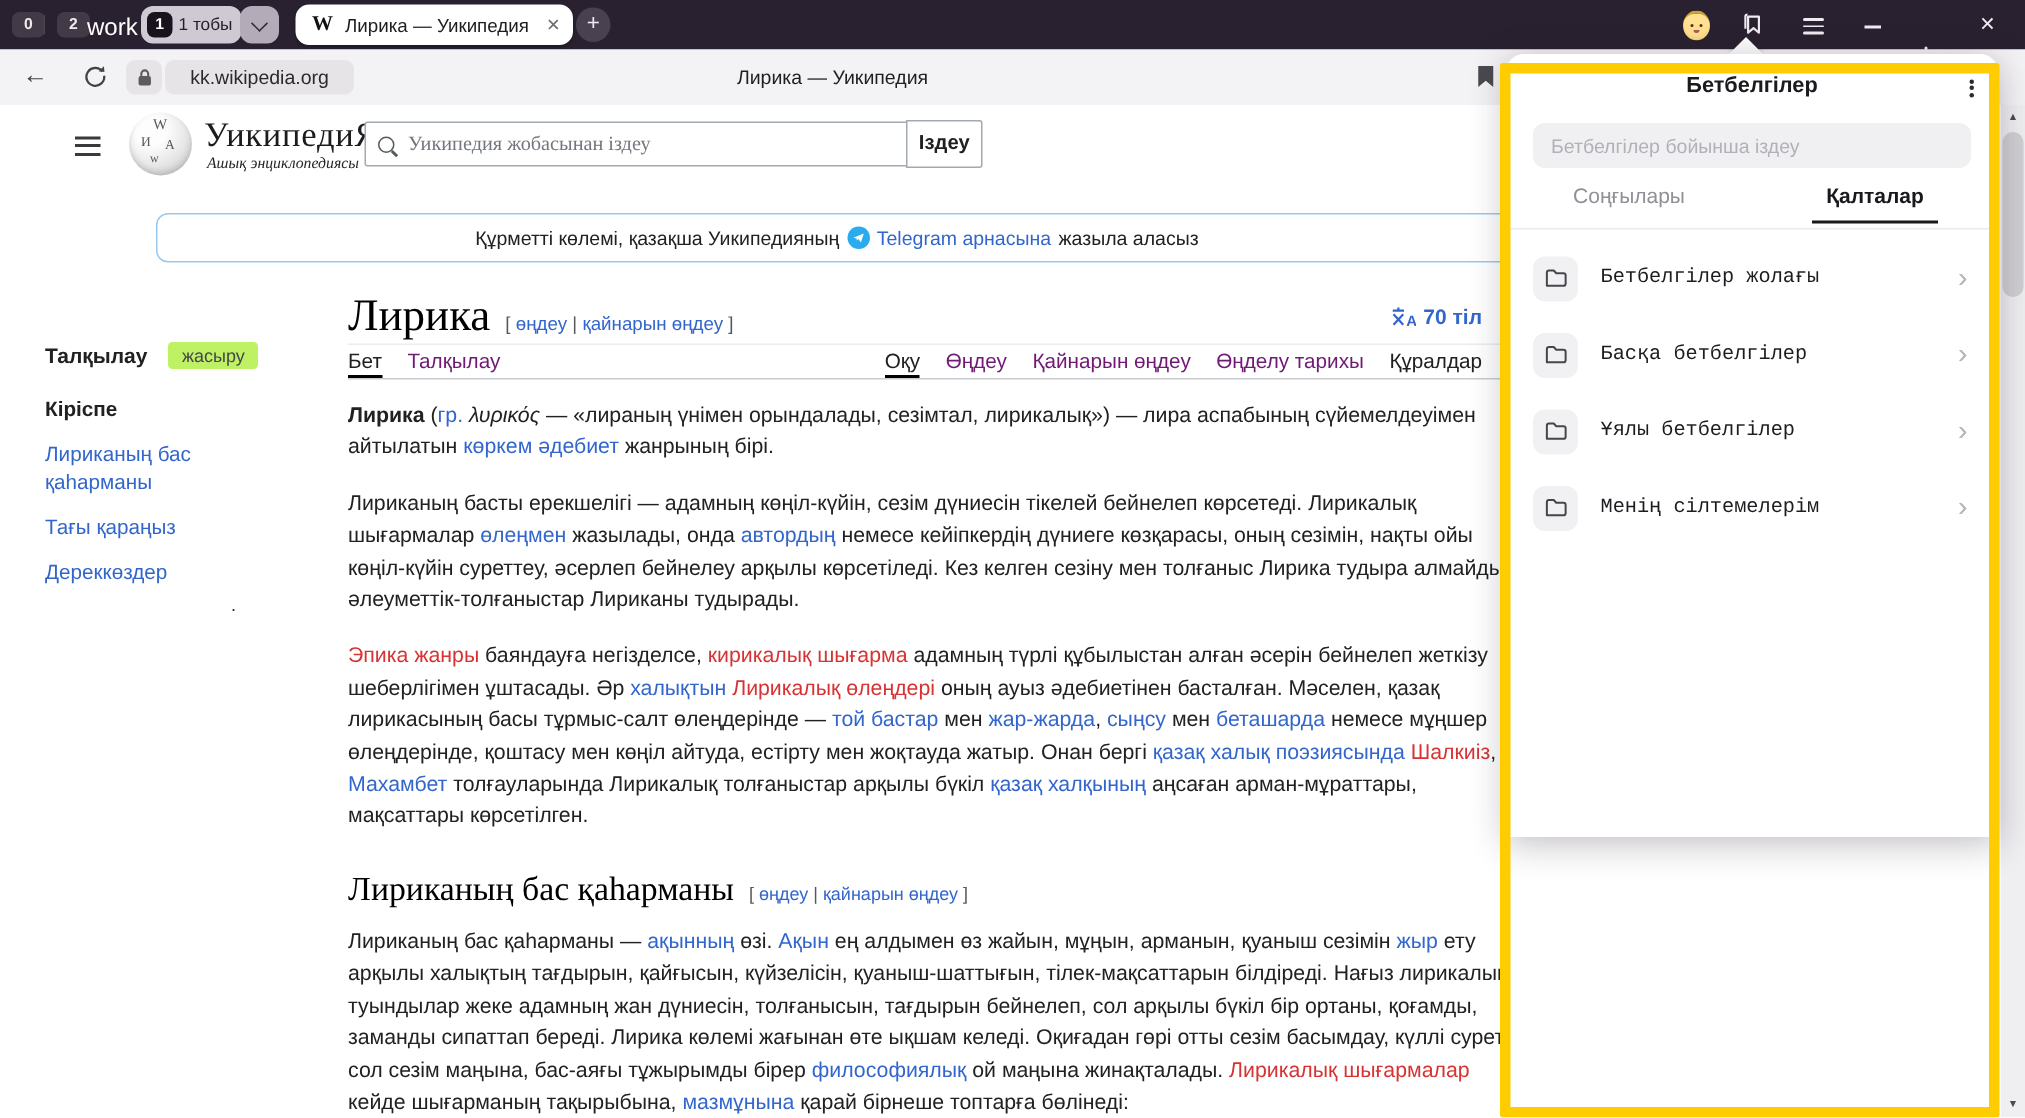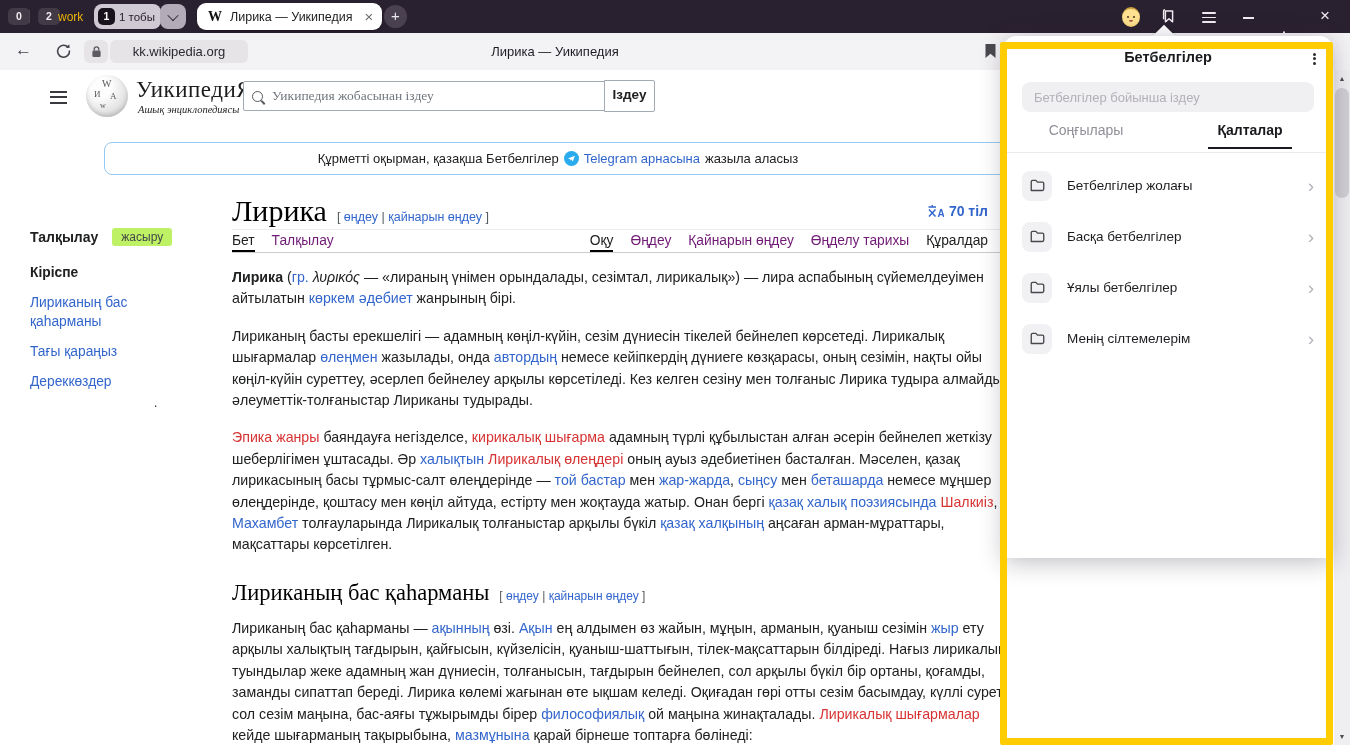--- a/index.html
+++ b/index.html
@@ -3,21 +3,21 @@
 <meta charset="utf-8">
 <style>
   html,body{margin:0;padding:0;}
   body{width:1350px;height:745px;overflow:hidden;font-family:"Liberation Sans","DejaVu Sans",sans-serif;background:#fff;position:relative;}
   .a{position:absolute;}
   
   .tabbar{left:0;top:0;width:1350px;height:33px;background:#2a2130;}
   .badge{height:17px;min-width:16px;padding:0 3px;border-radius:5px;background:#423a47;color:#efecf1;
          font-size:10.5px;font-weight:bold;line-height:17px;text-align:center;top:8px;}
   .vdiv{width:1px;height:13px;background:#4d4453;top:10px;}
-  .wlabel{color:#eab308;font-size:12px;top:10px;}
+  .wlabel{color:#ffffff;font-size:16px;top:10px;}
   .gpill{top:4px;height:25px;background:#cfc9d3;border-radius:8px;display:flex;align-items:center;padding:0 6px 0 4px;gap:4px;}
   .gbadge{display:inline-block;height:17px;min-width:11px;padding:0 3px;border-radius:5px;background:#17121b;color:#fff;
           font-size:10.5px;font-weight:bold;line-height:17px;text-align:center;}
   .glabel{font-size:11.5px;color:#251d2a;white-space:nowrap;}
   .cpill{top:4px;height:25px;width:26px;background:#b3abb8;border-radius:8px;display:flex;align-items:center;justify-content:center;}
   .chevdown{width:7px;height:7px;border-right:1.8px solid #322a38;border-bottom:1.8px solid #322a38;transform:rotate(45deg) translate(-1px,-1px);}
   .atab{top:3px;height:27px;background:#fff;border-radius:9px;display:flex;align-items:center;padding:0 9px 0 11px;gap:8px;box-shadow:0 1px 2px rgba(0,0,0,.3);}
   .favW{font-family:"Liberation Serif",serif;font-weight:bold;font-size:14px;color:#111;}
   .ttitle{font-size:12.5px;color:#1d1c1f;white-space:nowrap;}
   .tclose{font-size:15px;color:#6e6c72;line-height:15px;margin-left:4px;}
@@ -75,21 +75,21 @@
   .kebab span{display:block;width:3px;height:3px;border-radius:50%;background:#2c2b2f;margin:1.6px 0;}
   .psearch{left:18px;top:46px;width:292px;height:30px;background:#f0eff2;border-radius:8px;display:flex;align-items:center;padding:0 10px;box-sizing:border-box;}
   .psearch input{border:none;outline:none;background:transparent;width:100%;font-size:13px;font-family:Liberation Sans, sans-serif;color:#7f1d1d;}
   .psearch input::placeholder{color:#b3b0b8;}
   .ptabs{left:0;top:86px;width:100%;display:flex;}
   .ptab{width:50%;text-align:center;font-size:14px;padding-bottom:9px;}
   .ptab.on{font-weight:bold;color:#19181c;}
   .ptab.off{color:#918f97;}
   .ptab.on .ul{display:block;width:84px;height:2px;background:#19181c;margin:9px auto -2px;}
   .pdiv{left:0;top:116px;width:100%;height:1px;background:#eceaee;}
-  .prow{height:51px;display:flex;align-items:center;padding:0 18px;gap:15px;}
+  .prow{height:51px;display:flex;align-items:center;padding:0 18px;gap:15px;font-family:Liberation Mono, monospace;}
   .fbox{width:30px;height:30px;border-radius:8px;background:#f1f0f3;display:flex;align-items:center;justify-content:center;flex:none;}
   .plabel{font-size:13.5px;color:#1d1c20;flex:1;}
   .pchev{font-size:19px;color:#b6b4bb;line-height:16px;}
   
   .yframe{left:1000px;top:42px;width:333px;height:703px;border:7px solid #ffcc00;box-sizing:border-box;border-radius:2px;z-index:60;pointer-events:none;}
   .sbar{left:1334px;top:70px;width:16px;height:675px;background:#efeef1;z-index:5;}
   .sarrow{width:16px;text-align:center;font-size:7px;color:#4c4b50;}
   .sthumb{left:1px;top:18px;width:14px;height:110px;background:#d0cfd3;border-radius:7px;}
 </style>
 </head>
@@ -142,21 +142,21 @@
         <path d="M15.5 6.5 A7 7 0 1 0 17 10" fill="none" stroke="#43424a" stroke-width="1.8"></path>
         <path d="M16.8 2.5 l0.4 4.6 -4.5-0.6 z" fill="#43424a"></path>
       </svg>
   </span>
   <div class="a chip" style="left:84px;width:24px">
     <svg width="11" height="13" viewBox="0 0 12 14">
         <rect x="1.5" y="6" width="9" height="7" rx="1.5" fill="#5c5b62"></rect>
         <path d="M3.5 6 V4.5 a2.5 2.5 0 0 1 5 0 V6" fill="none" stroke="#5c5b62" stroke-width="1.5"></path>
       </svg>
   </div>
-  <div class="a chip" style="left:110px;width:138px">
+  <div class="a chip" style="left:110px;width:126px">
     <span class="urltext">kk.wikipedia.org</span>
   </div>
   <div class="a pagetitle" style="left:380px;width:350px">Лирика — Уикипедия</div>
   <span class="a" style="left:984px;top:10px">
     <svg width="13" height="16" viewBox="0 0 13 16">
         <path d="M1.5 1 h10 v14 l-5-4.2 -5 4.2 z" fill="#4a494f"></path>
       </svg>
   </span>
 </div>
 
@@ -175,21 +175,21 @@
   </div>
   <div class="a wordmark" style="left:136px;top:7px">УикипедиЯ</div>
   <div class="a tagline" style="left:138px;top:34px">Ашық энциклопедиясы</div>
   <div class="a wsearch" style="left:243px;top:11px">
     <span class="mag"></span>
     <input placeholder="Уикипедия жобасынан іздеу" style="">
   </div>
   <div class="a wsbtn" style="left:604px;top:10px">Іздеу</div>
 
   <div class="a banner" style="left:104px;top:72px;width:906px;height:31px">
-    <span>Құрметті оқырман, қазақша Бетбелгілер</span>
+    <span>Құрметті көлемі, қазақша Уикипедияның</span>
     <span class="tgicon">
       <svg width="9" height="9" viewBox="0 0 16 16">
           <path d="M1.5 8 L14 3 L10.5 13.5 L7.6 9.6 L5.6 11.4 L5.5 8.9 Z" fill="#fff"></path>
         </svg>
     </span>
     <span class="bl">Telegram арнасына</span>
     <span>жазыла аласыз</span>
   </div>
 
   <div class="a" style="left:232px;top:124px;display:flex;align-items:baseline;gap:10px">

